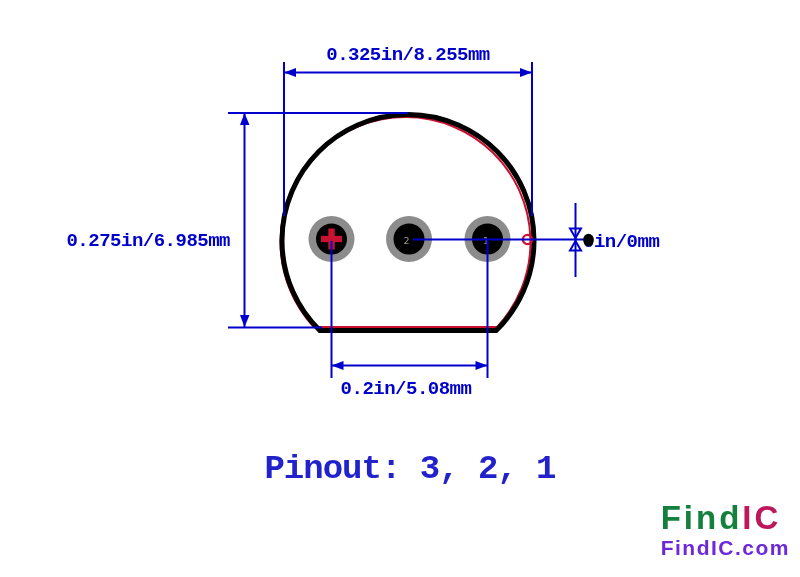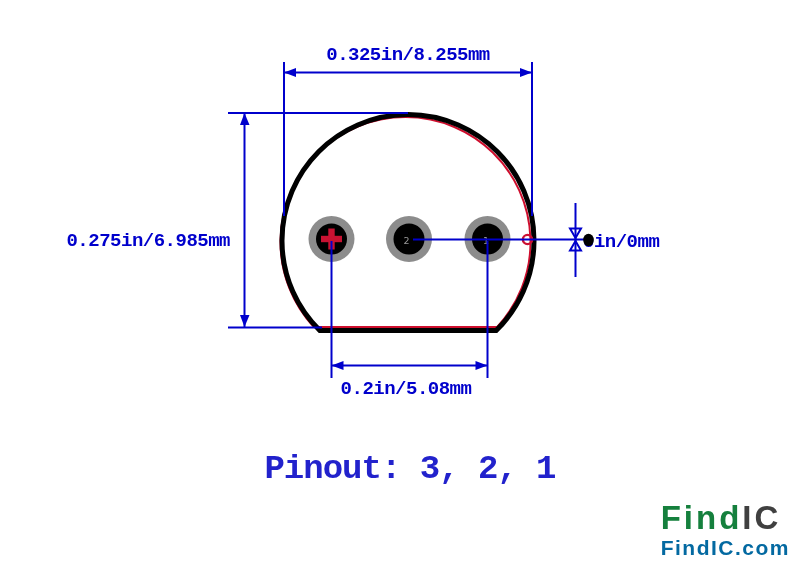--- a/index.html
+++ b/index.html
@@ -21,24 +21,24 @@
   }
   #logo{
     position:absolute;right:10px;top:501px;text-align:left;line-height:1;
     cursor:pointer;
   }
   #logo .line1{
     font-family:"Liberation Sans",sans-serif;font-weight:bold;
     font-size:33px;letter-spacing:3px;
   }
   #logo .find{color:#15803d;}
-  #logo .ic{color:#404040;}
+  #logo .ic{color:#be185d;}
   #logo .line2{
     font-family:"Liberation Sans",sans-serif;font-weight:600;
-    font-size:21px;letter-spacing:1.5px;color:#0369a1;margin-top:3px;
+    font-size:21px;letter-spacing:1.5px;color:#6d28d9;margin-top:3px;
   }
 </style>
 </head>
 <body>
 
 <div id="stage">
 
   <svg id="drawing" width="800" height="577" viewBox="0 0 800 577">
 
     <path d="M 313.8 327 A 125 125 0 1 1 497.2 327 Z" fill="none" stroke="#CE0E2D" stroke-width="2"></path>

